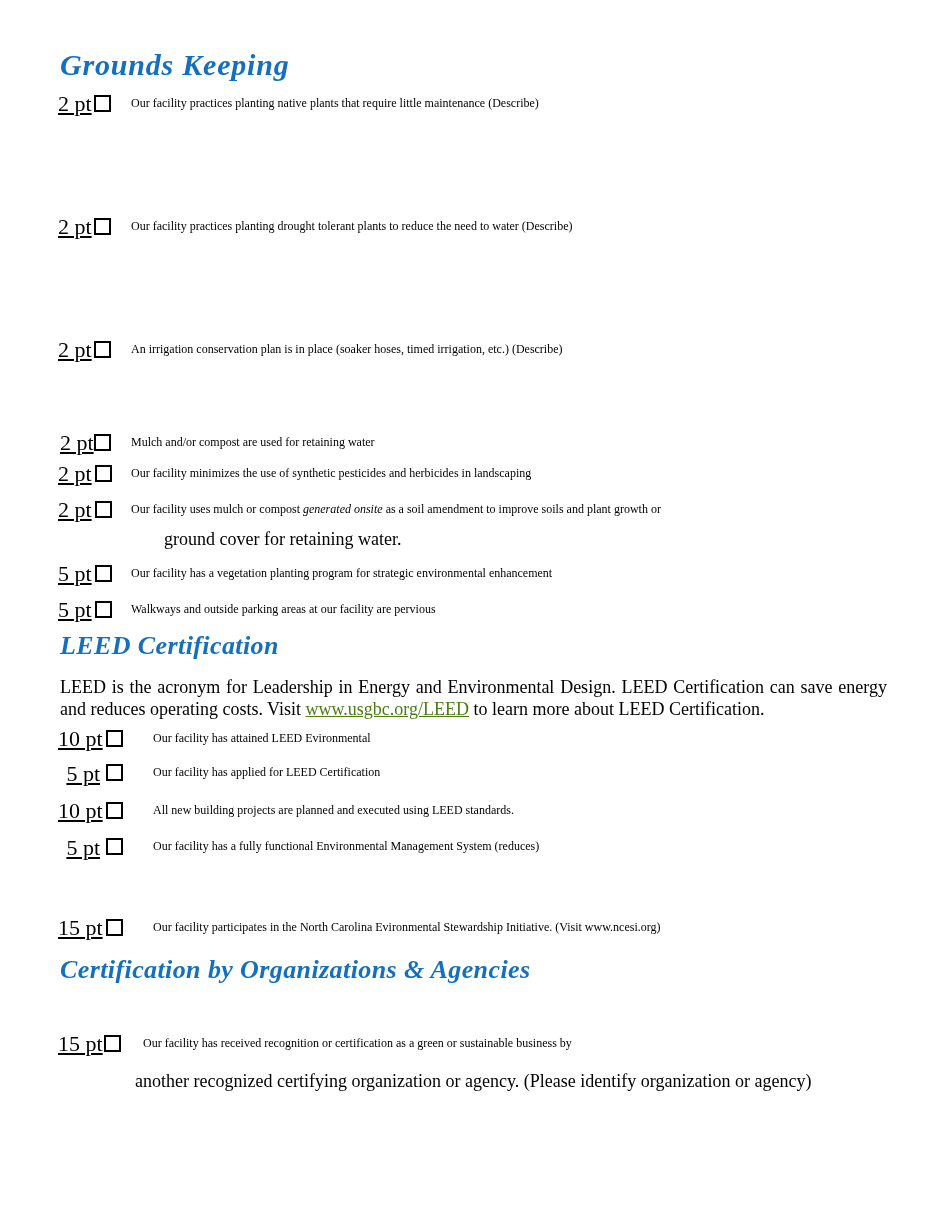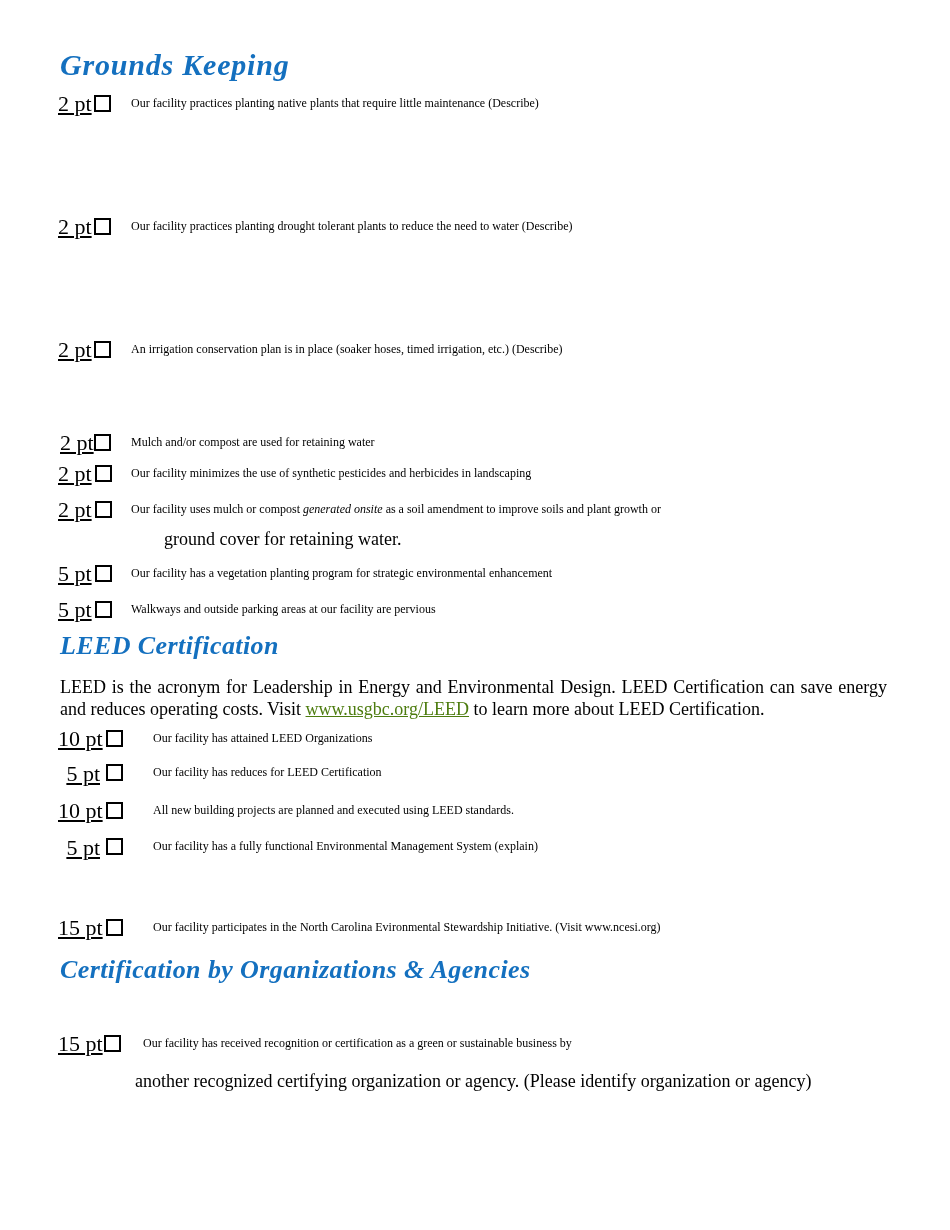--- a/index.html
+++ b/index.html
@@ -156,39 +156,39 @@
     <span class="row-text" style="margin-left:19px; margin-top:-4px;">Walkways and outside parking areas at our facility are pervious</span>
   </div>
 
   <div class="heading heading-leed">LEED Certification</div>
 
   <div class="para"><span>LEED is the acronym for Leadership in Energy and Environmental Design. LEED  Certification can save energy and reduces operating costs. Visit </span><a class="link" href="#">www.usgbc.org/LEED</a><span> to  learn more about LEED Certification.</span></div>
 
   <div class="row" style="left:58px; top:729px;">
     <span class="pts" style="width:42px;">10 pt</span>
     <span class="checkbox" style="margin-left:6px; margin-top:1px;"></span>
-    <span class="row-text" style="margin-left:30px; margin-top:-4px;">Our facility has attained LEED Organizations</span>
+    <span class="row-text" style="margin-left:30px; margin-top:-4px;">Our facility has attained LEED Evironmental</span>
   </div>
 
   <div class="row" style="left:58px; top:764px;">
     <span class="pts" style="width:42px;">5 pt</span>
     <span class="checkbox" style="margin-left:6px; margin-top:0px;"></span>
-    <span class="row-text" style="margin-left:30px; margin-top:-5px;">Our facility has reduces for LEED Certification</span>
+    <span class="row-text" style="margin-left:30px; margin-top:-5px;">Our facility has applied for LEED Certification</span>
   </div>
 
   <div class="row" style="left:58px; top:801px;">
     <span class="pts" style="width:42px;">10 pt</span>
     <span class="checkbox" style="margin-left:6px; margin-top:1px;"></span>
     <span class="row-text" style="margin-left:30px; margin-top:-4px;">All new building projects are planned and executed using LEED standards.</span>
   </div>
 
   <div class="row" style="left:58px; top:838px;">
     <span class="pts" style="width:42px;">5 pt</span>
     <span class="checkbox" style="margin-left:6px; margin-top:0px;"></span>
-    <span class="row-text" style="margin-left:30px; margin-top:-5px;">Our facility has a fully functional Environmental Management System (explain)</span>
+    <span class="row-text" style="margin-left:30px; margin-top:-5px;">Our facility has a fully functional Environmental Management System (reduces)</span>
   </div>
 
   <div class="row" style="left:58px; top:918px;">
     <span class="pts" style="width:42px;">15 pt</span>
     <span class="checkbox" style="margin-left:6px; margin-top:1px;"></span>
     <span class="row-text" style="margin-left:30px; margin-top:-4px;">Our facility participates in the North Carolina Evironmental Stewardship Initiative.  (Visit www.ncesi.org)</span>
   </div>
 
   <div class="heading heading-cert">Certification by Organizations &amp; Agencies</div>
 

